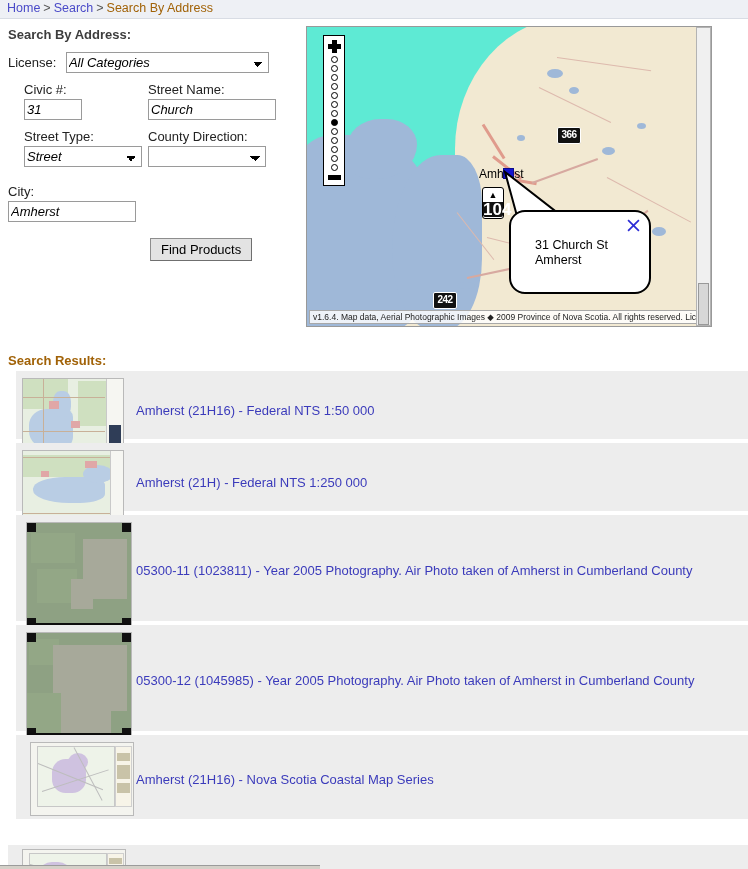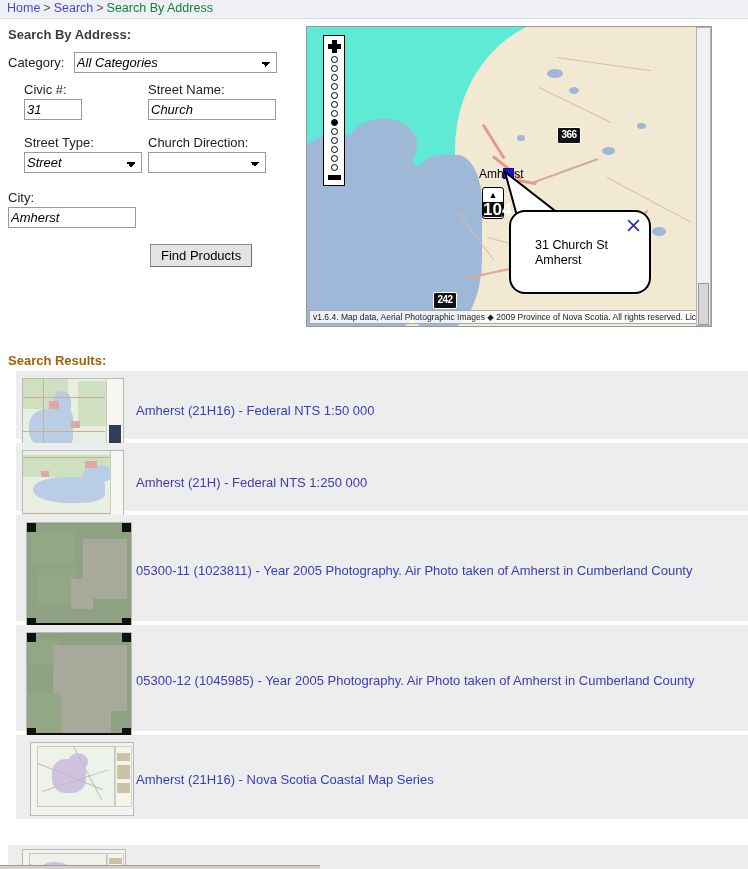--- a/index.html
+++ b/index.html
@@ -26,21 +26,21 @@
     font-size: 12.5px;
     color: #333333;
     white-space: nowrap;
     border-bottom: 1px solid #d8dce4;
   }
   .breadcrumb a {
     color: #4a4ac8;
     text-decoration: none;
   }
   .breadcrumb .sep { color: #555; padding: 0 3px; }
-  .breadcrumb .current { color: #15803d; }
+  .breadcrumb .current { color: #a16207; }
 
   
   .page-title {
     font-size: 13px;
     font-weight: bold;
     color: #3d3d3d;
     padding: 8px 0 0 8px;
   }
 
   
@@ -421,46 +421,46 @@
 
   <div class="breadcrumb">
     <a href="#">Home</a><span class="sep">&gt;</span><a href="#">Search</a><span class="sep">&gt;</span><span class="current">Search By Address</span>
   </div>
 
   <div class="page-title">Search By Address:</div>
 
   <div class="form-area">
 
     <div class="row">
-      <span class="inline-lbl">Category:</span>
+      <span class="inline-lbl">License:</span>
       <select class="sel-category">
         <option>All Categories</option>
       </select>
     </div>
 
     <div class="two-col" style="margin-top:9px;">
       <div class="col-a">
         <span class="lbl">Civic #:</span>
         <input type="text" class="in-civic" value="31" style="">
       </div>
       <div class="col-b">
         <span class="lbl">Street Name:</span>
         <input type="text" class="in-street" value="Church" style="">
       </div>
     </div>
 
-    <div class="two-col" style="margin-top:7px;">
+    <div class="two-col" style="margin-top:1px;">
       <div class="col-a">
         <span class="lbl">Street Type:</span>
         <select class="sel-type">
           <option>Street</option>
         </select>
       </div>
       <div class="col-b">
-        <span class="lbl">Church Direction:</span>
+        <span class="lbl">County Direction:</span>
         <select class="sel-dir">
           <option></option>
         </select>
       </div>
     </div>
 
     <div class="row" style="margin-top:9px;">
       <span class="lbl">City:</span>
       <input type="text" class="in-city" value="Amherst" style="">
     </div>

